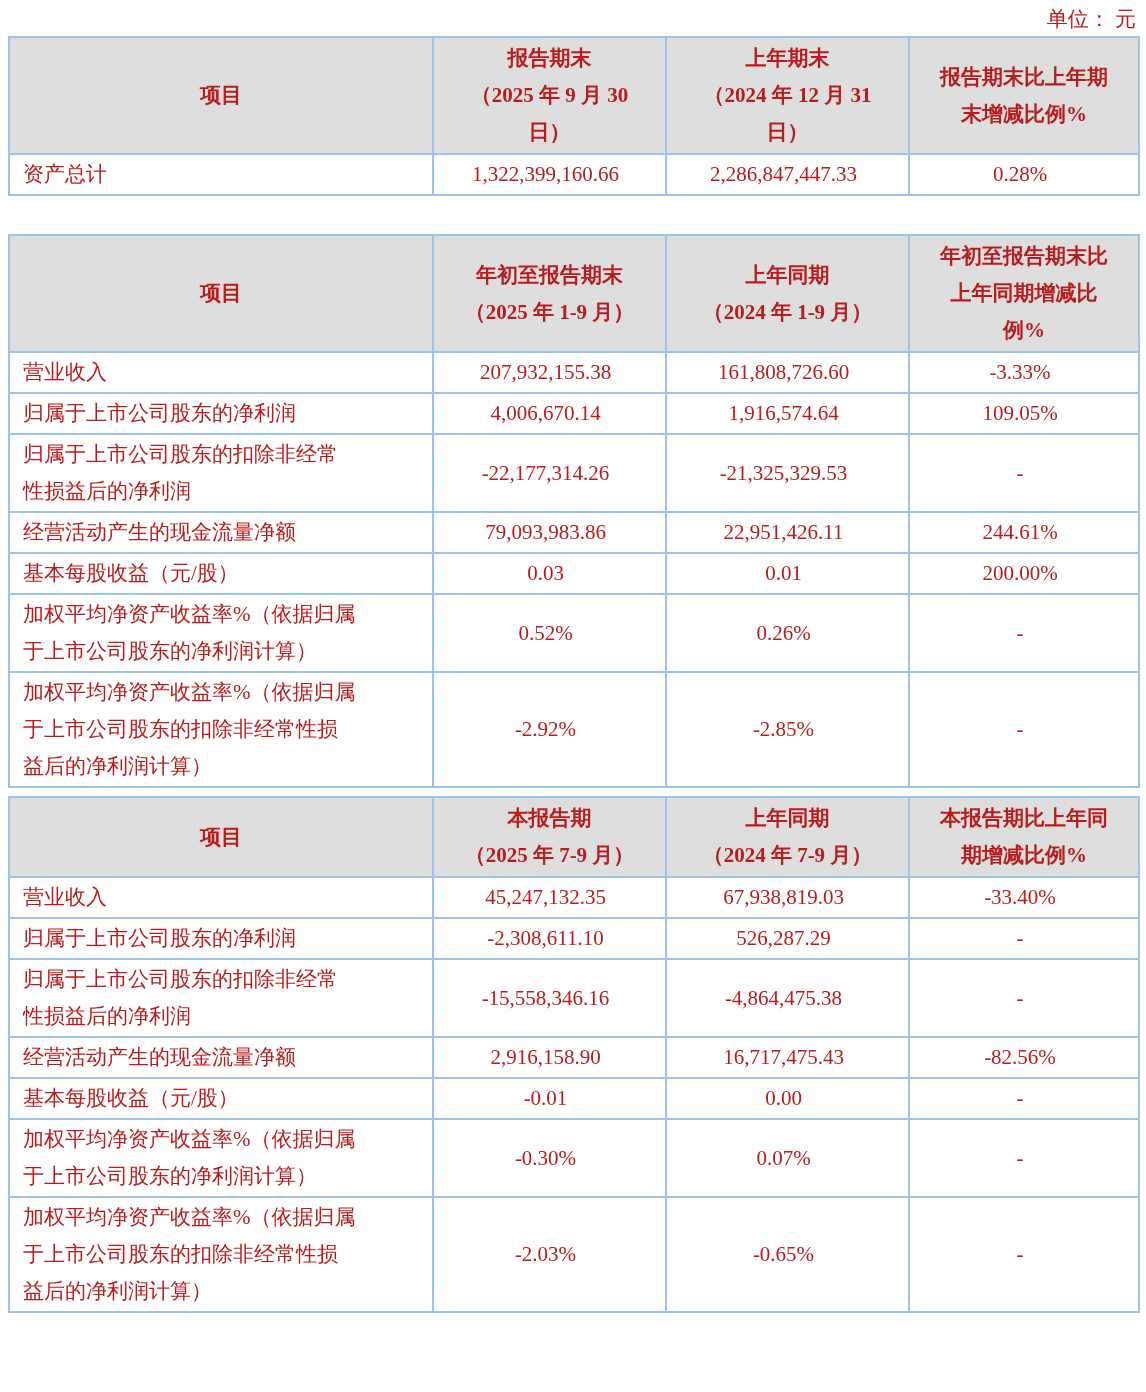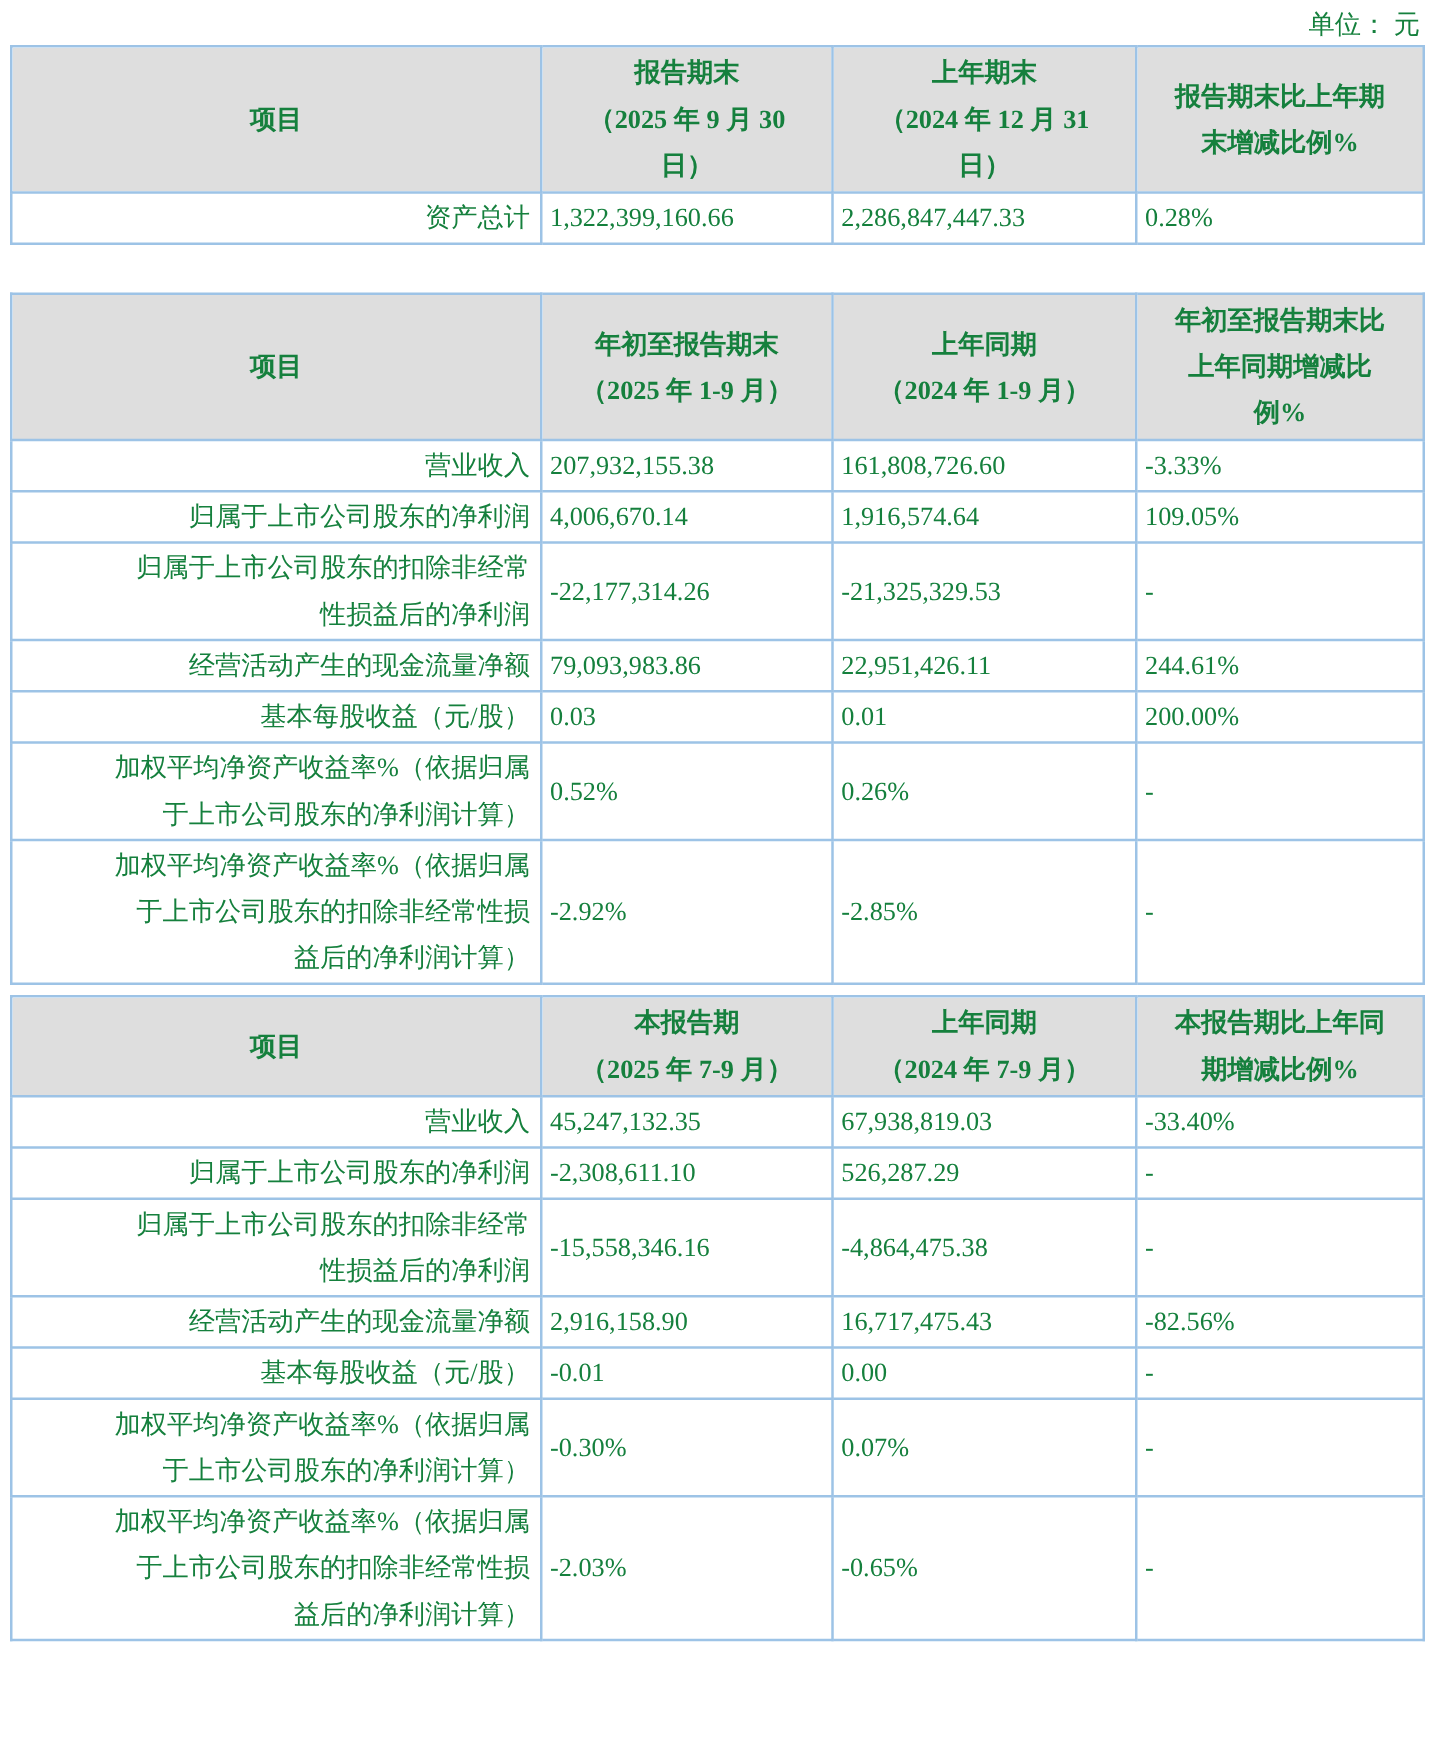--- a/index.html
+++ b/index.html
@@ -6,21 +6,21 @@
     margin: 0;
     padding: 0;
     background: #ffffff;
   }
   .page {
     position: relative;
     width: 1146px;
     height: 1392px;
     background: #ffffff;
     font-family: "Liberation Serif", "DejaVu Serif", serif;
-    color: #15803d;
+    color: #b91c1c;
     overflow: hidden;
   }
   .unit-label {
     text-align: right;
     padding: 5px 10px 3px 0;
     font-size: 21px;
     line-height: 28px;
   }
   table.fin {
     border-collapse: collapse;
@@ -36,26 +36,26 @@
     overflow: hidden;
   }
   table.fin th {
     background: #dedede;
     font-weight: bold;
     text-align: center;
     white-space: pre-line;
     padding: 2px 6px;
   }
   td.label {
-    text-align: right;
+    text-align: left;
     padding: 1px 8px 1px 13px;
     white-space: pre-line;
   }
   td.num {
-    text-align: left;
+    text-align: center;
     padding: 1px 14px 1px 6px;
   }
   .gap-large { height: 38px; }
   .gap-small { height: 8px; }
   col.c1 { width: 424px; }
   col.c2 { width: 233px; }
   col.c3 { width: 243px; }
   col.c4 { width: 230px; }
 </style>
 </head>

